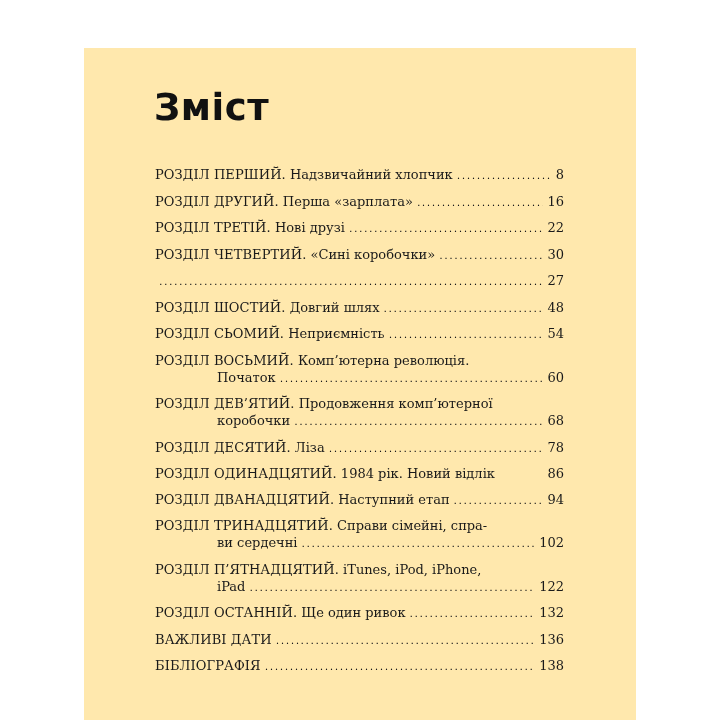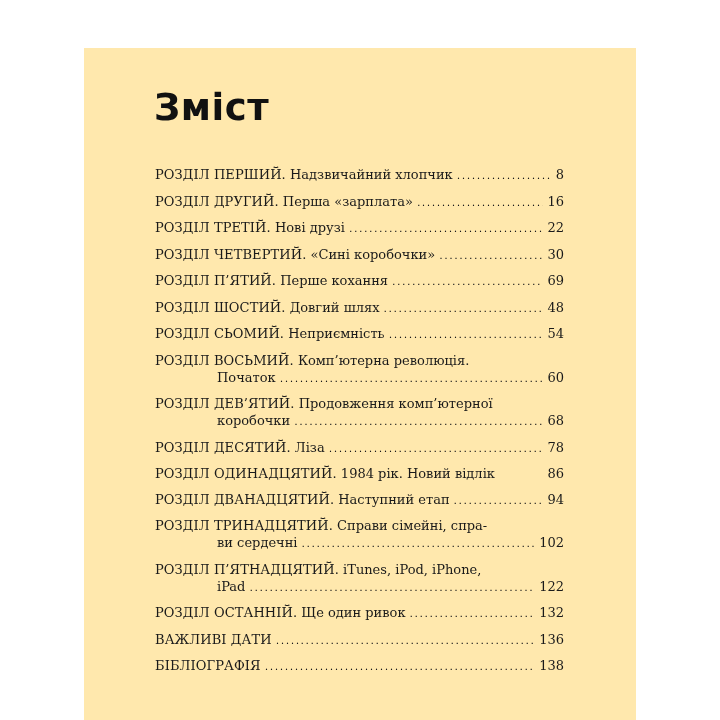--- a/index.html
+++ b/index.html
@@ -75,23 +75,22 @@
     <div class="entry">
       <div class="row">
           <span class="txt"><span class="chap">РОЗДІЛ ЧЕТВЕРТИЙ.</span> <span>«Сині коробочки»</span></span>
           <span class="leader"></span>
           <span class="pg">30</span>
         </div>
     </div>
 
     <div class="entry">
       <div class="row">
-          <span class="txt"><span class="chap">РОЗДІЛ П’ЯТИЙ.</span> <span>Перше кохання</span></span>
-          <span class="leader"></span>
-          <span class="pg">69</span>
+          <span class="leader"></span>
+          <span class="pg">27</span>
         </div>
     </div>
 
     <div class="entry">
       <div class="row">
           <span class="txt"><span class="chap">РОЗДІЛ ШОСТИЙ.</span> <span>Довгий шлях</span></span>
           <span class="leader"></span>
           <span class="pg">48</span>
         </div>
     </div>

